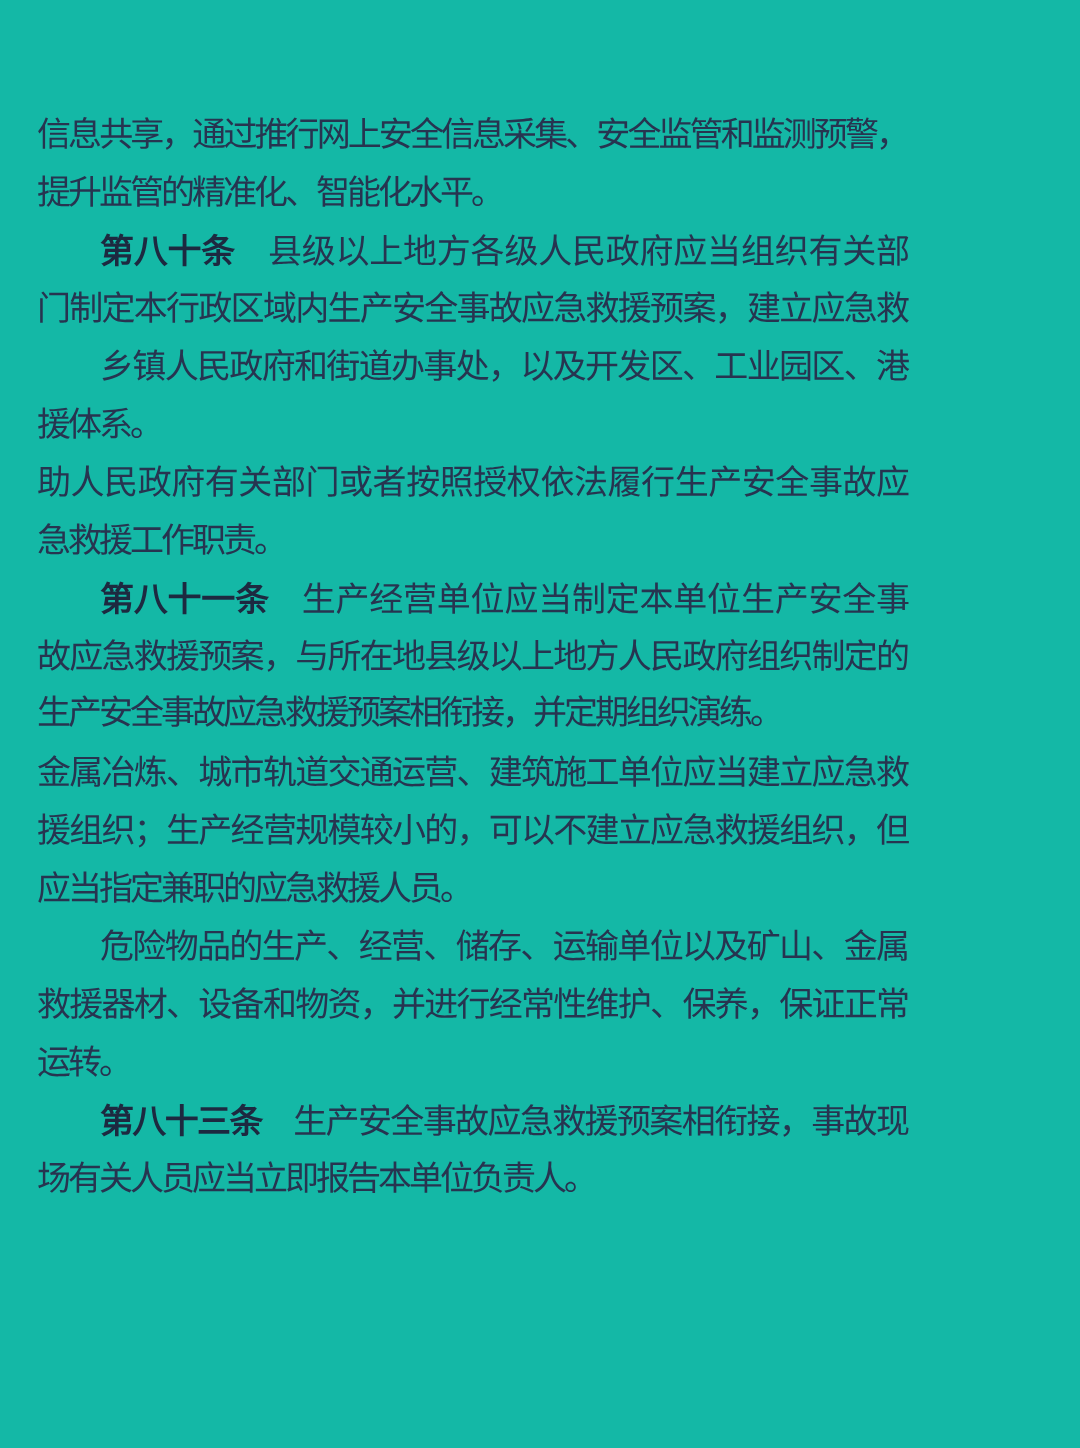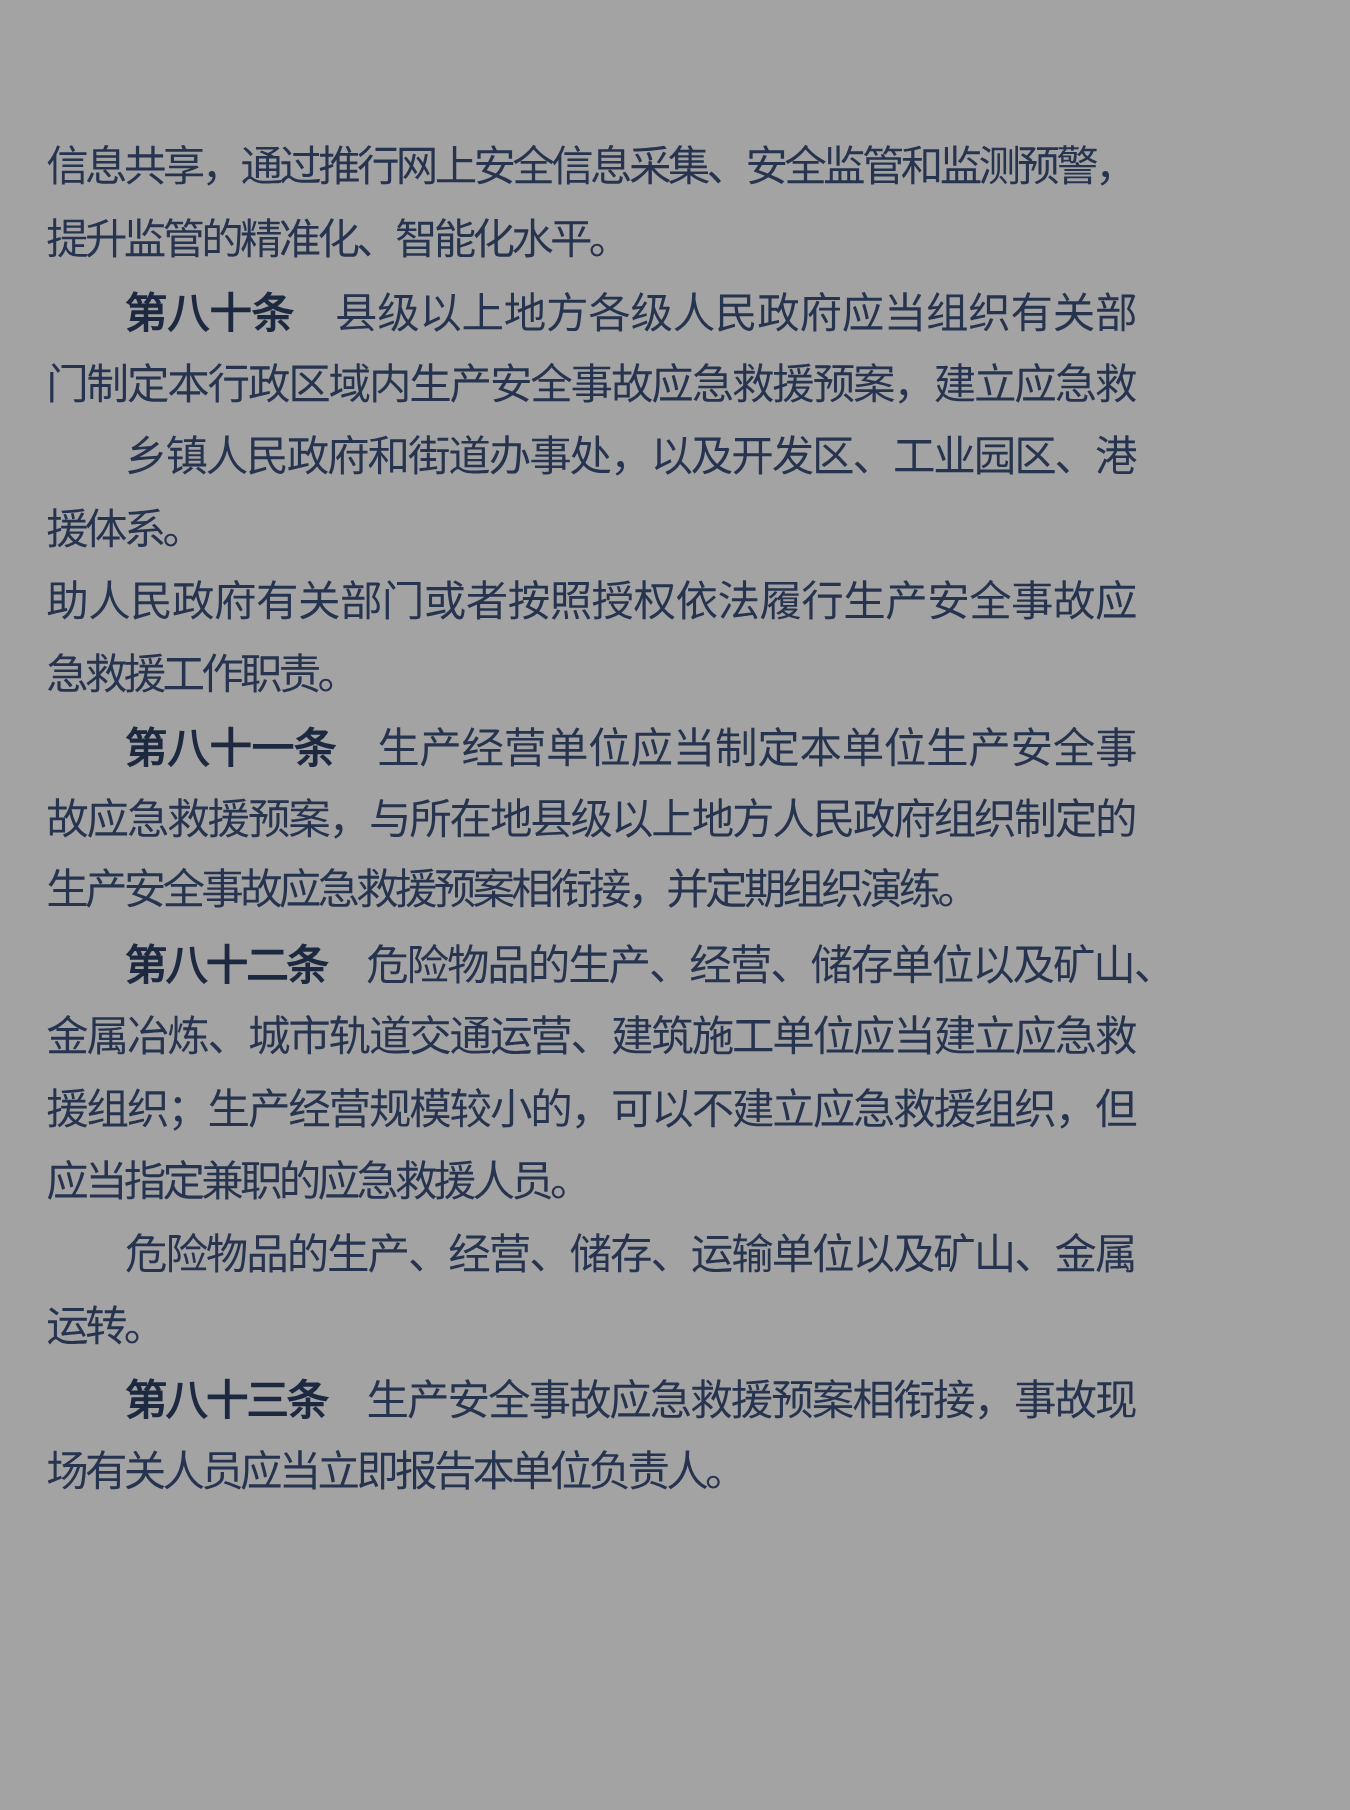--- a/index.html
+++ b/index.html
@@ -52,35 +52,35 @@
   .hang {
     display: inline-block;
     width: 0;
     overflow: visible;
     white-space: nowrap;
   }
 </style>
 </head>
 <body>
 
-<div class="page" style="background: #a3a3a3; padding-left: 37px;">
+<div class="page" style="background: #14b8a6; padding-left: 37px;">
   <div class="text-block" id="text-block">
       <div class="line" style="color: rgb(39, 52, 80);"><span>信息共享，通过推行网上安全信息采集、安全监管和监测预警，</span></div>
       <div class="line para-end" style="color: rgb(39, 52, 80);"><span>提升监管的精准化、智能化水平。</span></div>
       <div class="line indent" style="color: rgb(39, 52, 80);"><span class="article-head" style="color: rgb(29, 41, 64);">第八十条</span><span class="head-gap"></span><span>县级以上地方各级人民政府应当组织有关部</span></div>
       <div class="line" style="color: rgb(39, 52, 80);"><span>门制定本行政区域内生产安全事故应急救援预案，建立应急救</span></div>
       <div class="line indent" style="color: rgb(39, 52, 80);"><span>乡镇人民政府和街道办事处，以及开发区、工业园区、港</span></div>
       <div class="line para-end" style="color: rgb(39, 52, 80);"><span>援体系。</span></div>
       <div class="line" style="color: rgb(39, 52, 80);"><span>助人民政府有关部门或者按照授权依法履行生产安全事故应</span></div>
       <div class="line para-end" style="color: rgb(39, 52, 80);"><span>急救援工作职责。</span></div>
       <div class="line indent" style="color: rgb(39, 52, 80);"><span class="article-head" style="color: rgb(29, 41, 64);">第八十一条</span><span class="head-gap"></span><span>生产经营单位应当制定本单位生产安全事</span></div>
       <div class="line" style="color: rgb(39, 52, 80);"><span>故应急救援预案，与所在地县级以上地方人民政府组织制定的</span></div>
       <div class="line para-end" style="color: rgb(39, 52, 80); font-family: Liberation Mono, monospace;"><span>生产安全事故应急救援预案相衔接，并定期组织演练。</span></div>
-      <div class="line indent" style="color: rgb(39, 52, 80);"><span class="article-head" style="color: rgb(29, 41, 64);">第八十二条</span><span class="head-gap"></span><span>危险物品的生产、经营、储存单位以及矿山</span><span class="hang">、</span></div>
       <div class="line" style="color: rgb(39, 52, 80);"><span>金属冶炼、城市轨道交通运营、建筑施工单位应当建立应急救</span></div>
       <div class="line" style="color: rgb(39, 52, 80);"><span>援组织；生产经营规模较小的，可以不建立应急救援组织，但</span></div>
       <div class="line para-end" style="color: rgb(39, 52, 80);"><span>应当指定兼职的应急救援人员。</span></div>
       <div class="line indent" style="color: rgb(39, 52, 80);"><span>危险物品的生产、经营、储存、运输单位以及矿山、金属</span></div>
+      <div class="line" style="color: rgb(39, 52, 80);"><span>救援器材、设备和物资，并进行经常性维护、保养，保证正常</span></div>
       <div class="line para-end" style="color: rgb(39, 52, 80);"><span>运转。</span></div>
       <div class="line indent" style="color: rgb(39, 52, 80);"><span class="article-head" style="color: rgb(29, 41, 64);">第八十三条</span><span class="head-gap"></span><span>生产安全事故应急救援预案相衔接，事故现</span></div>
       <div class="line para-end" style="color: rgb(39, 52, 80);"><span>场有关人员应当立即报告本单位负责人。</span></div>
     </div>
 </div>
 
 </body></html>

